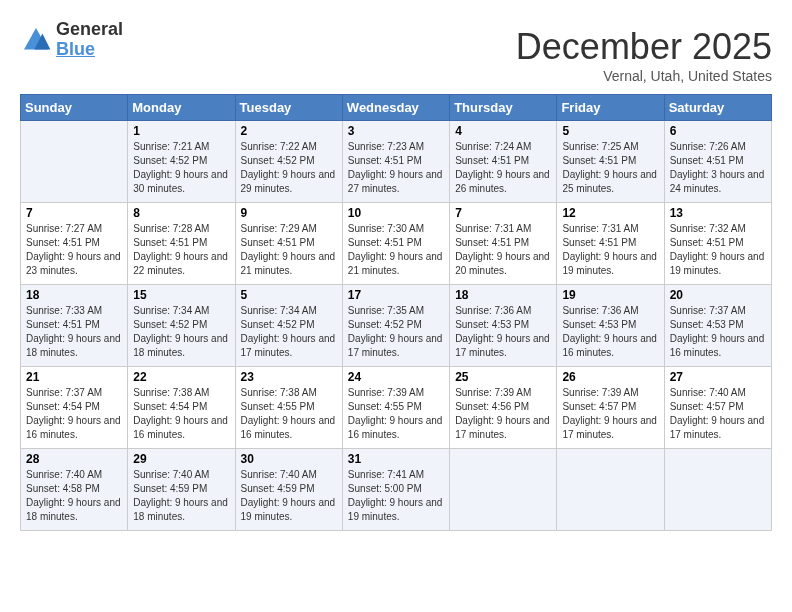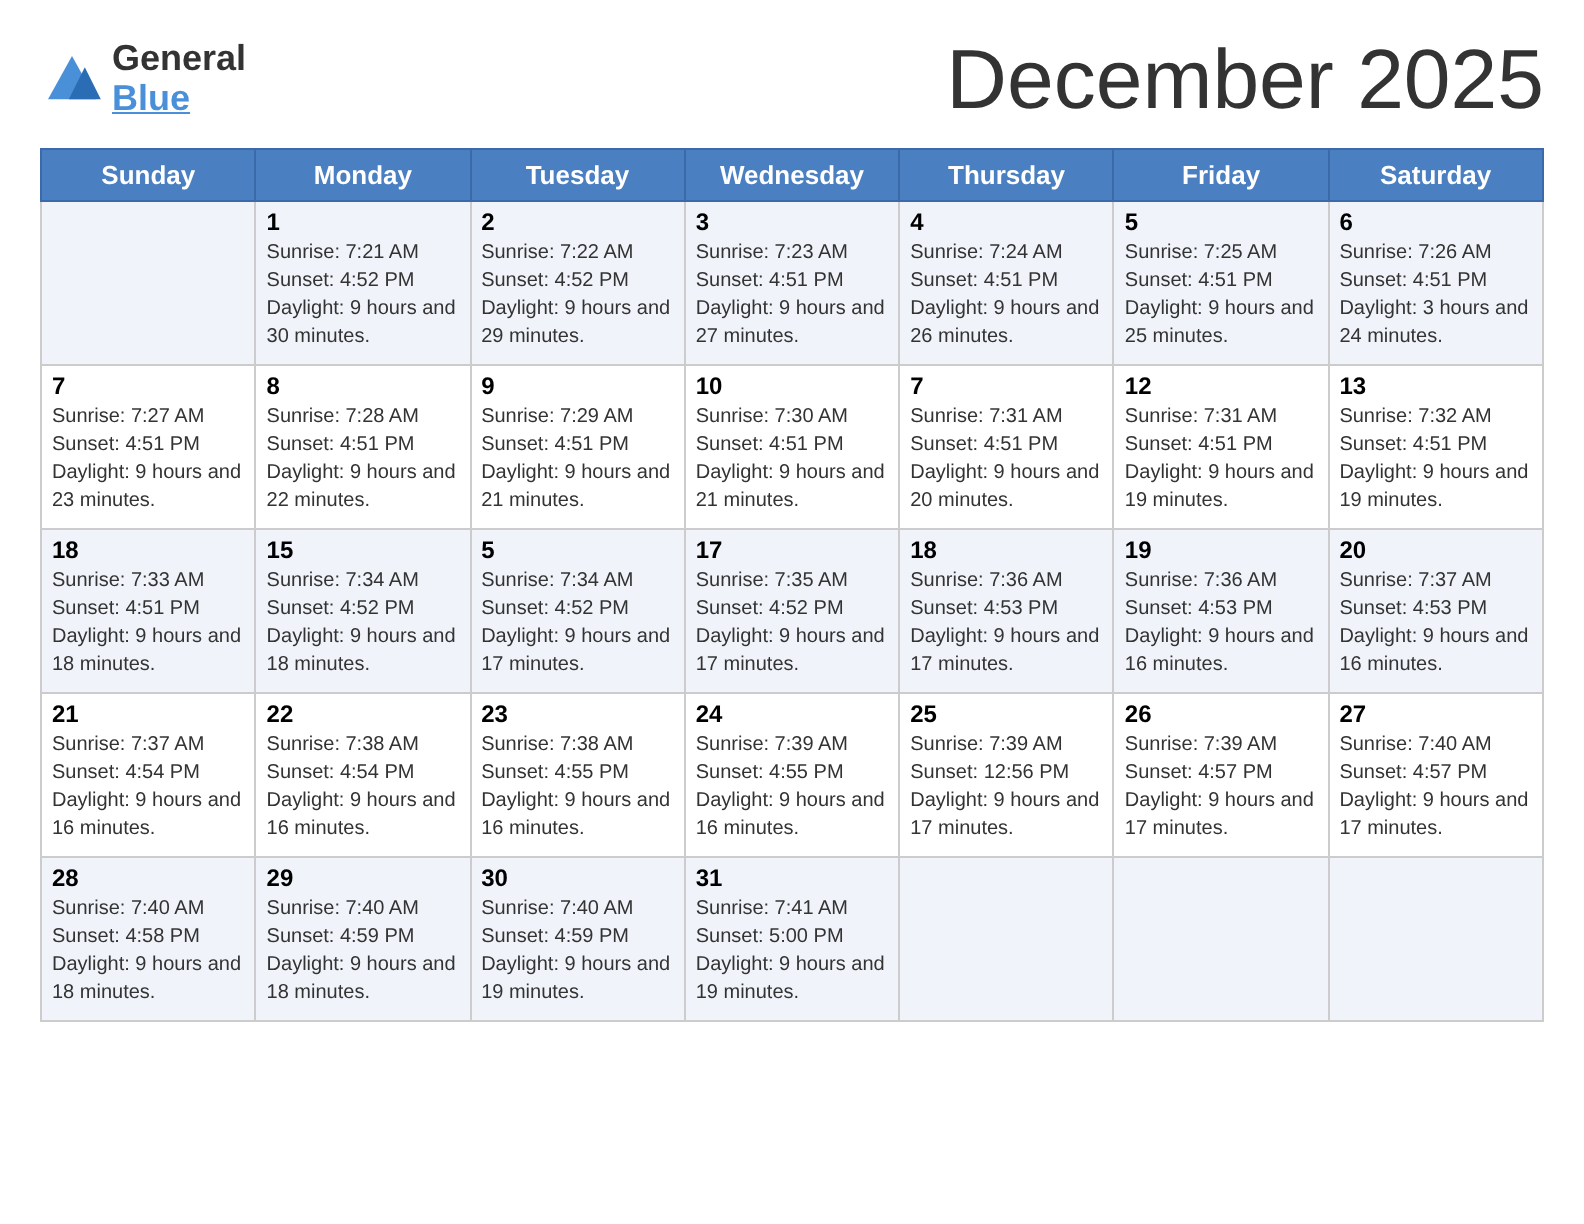--- a/index.html
+++ b/index.html
@@ -45,38 +45,39 @@
     }
     .logo-icon {
       width: 32px;
       height: 32px;
       margin-right: 4px;
     }
     .title-area {
       text-align: right;
     }
     .month-title {
-      font-size: 42px;
+      font-size: 36px;
       color: #333;
       font-weight: normal;
+      margin-top: 10px;
     }
     .location {
       font-size: 14px;
       color: #555;
     }
     .calendar {
       width: 100%;
       border-collapse: collapse;
       font-size: 10.5px;
     }
     .calendar thead th {
       background-color: #4a7fc1;
       color: #fff;
       padding: 5px 4px;
-      text-align: center;
+      text-align: left;
       font-size: 13px;
       font-weight: bold;
       border: 1px solid #3a6aaa;
     }
     .calendar tbody td {
       border: 1px solid #ccc;
       padding: 3px 5px;
       vertical-align: top;
       width: calc(100% / 7);
       height: 82px;
@@ -112,20 +113,21 @@
         <polygon points="20,5 35,32 5,32" fill="#4a90d9"></polygon>
         <polygon points="28,12 38,32 18,32" fill="#2a6db5"></polygon>
       </svg>
       <div class="logo-text">
         <span class="logo-general">General</span>
         <span class="logo-blue">Blue</span>
       </div>
     </div>
     <div class="title-area">
       <div class="month-title">December 2025</div>
+      <div class="location">Vernal, Utah, United States</div>
     </div>
   </div>
 
   <table class="calendar">
     <thead>
       <tr>
         <th>Sunday</th>
         <th>Monday</th>
         <th>Tuesday</th>
         <th>Wednesday</th>
@@ -332,21 +334,21 @@
             <div class="day-info">
               <div>Sunrise: 7:39 AM</div>
               <div>Sunset: 4:55 PM</div>
               <div>Daylight: 9 hours and 16 minutes.</div>
             </div>
           </td>
           <td>
             <span class="day-num">25</span>
             <div class="day-info">
               <div>Sunrise: 7:39 AM</div>
-              <div>Sunset: 12:56 PM</div>
+              <div>Sunset: 4:56 PM</div>
               <div>Daylight: 9 hours and 17 minutes.</div>
             </div>
           </td>
           <td>
             <span class="day-num">26</span>
             <div class="day-info">
               <div>Sunrise: 7:39 AM</div>
               <div>Sunset: 4:57 PM</div>
               <div>Daylight: 9 hours and 17 minutes.</div>
             </div>

